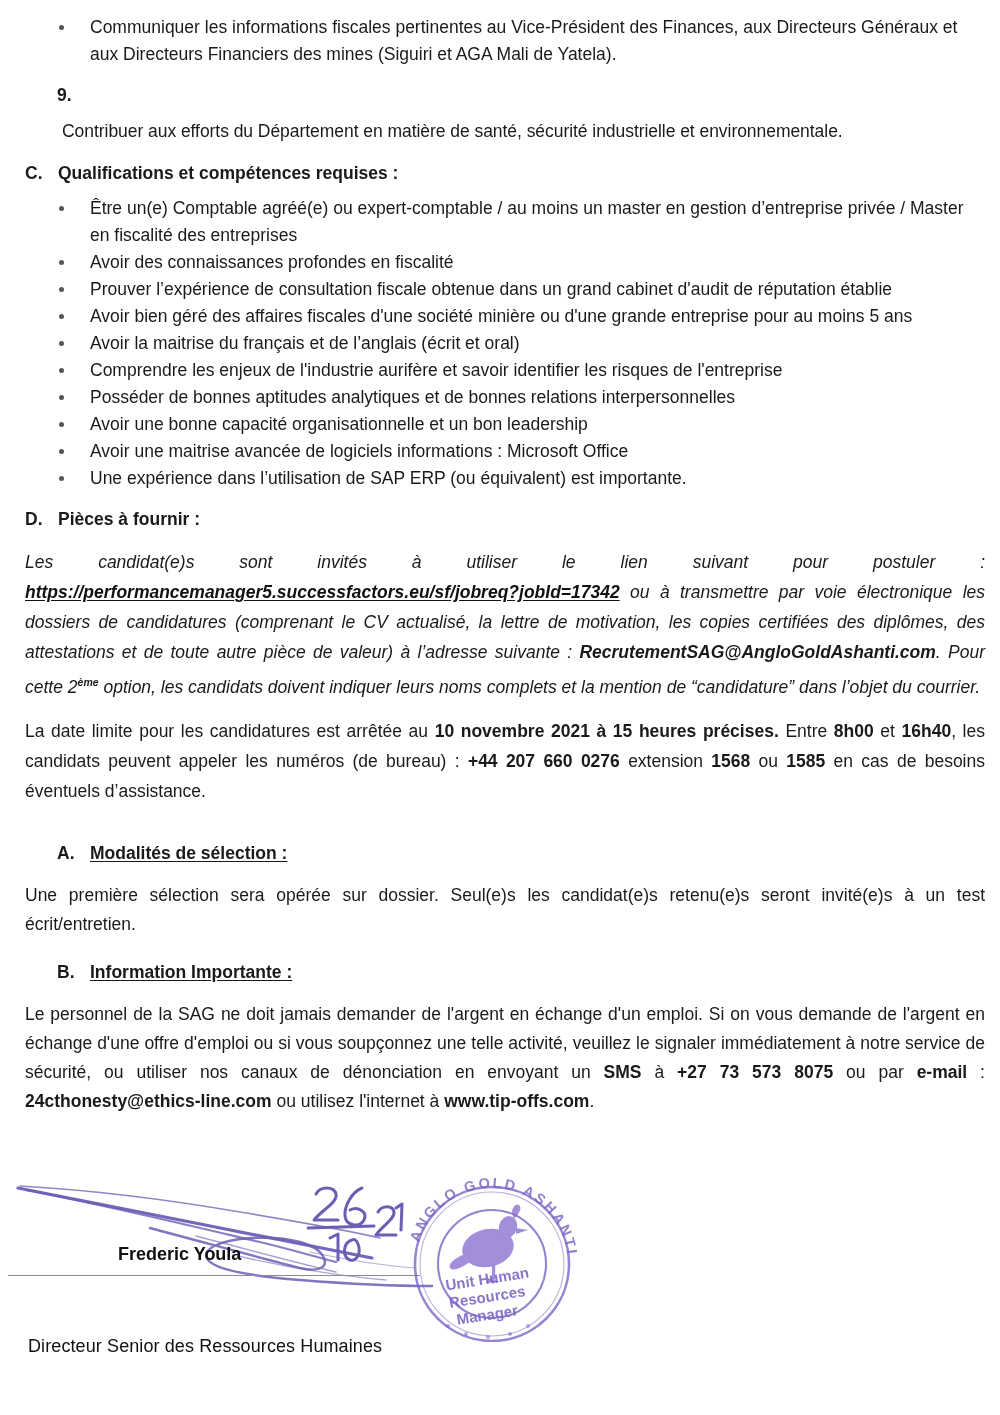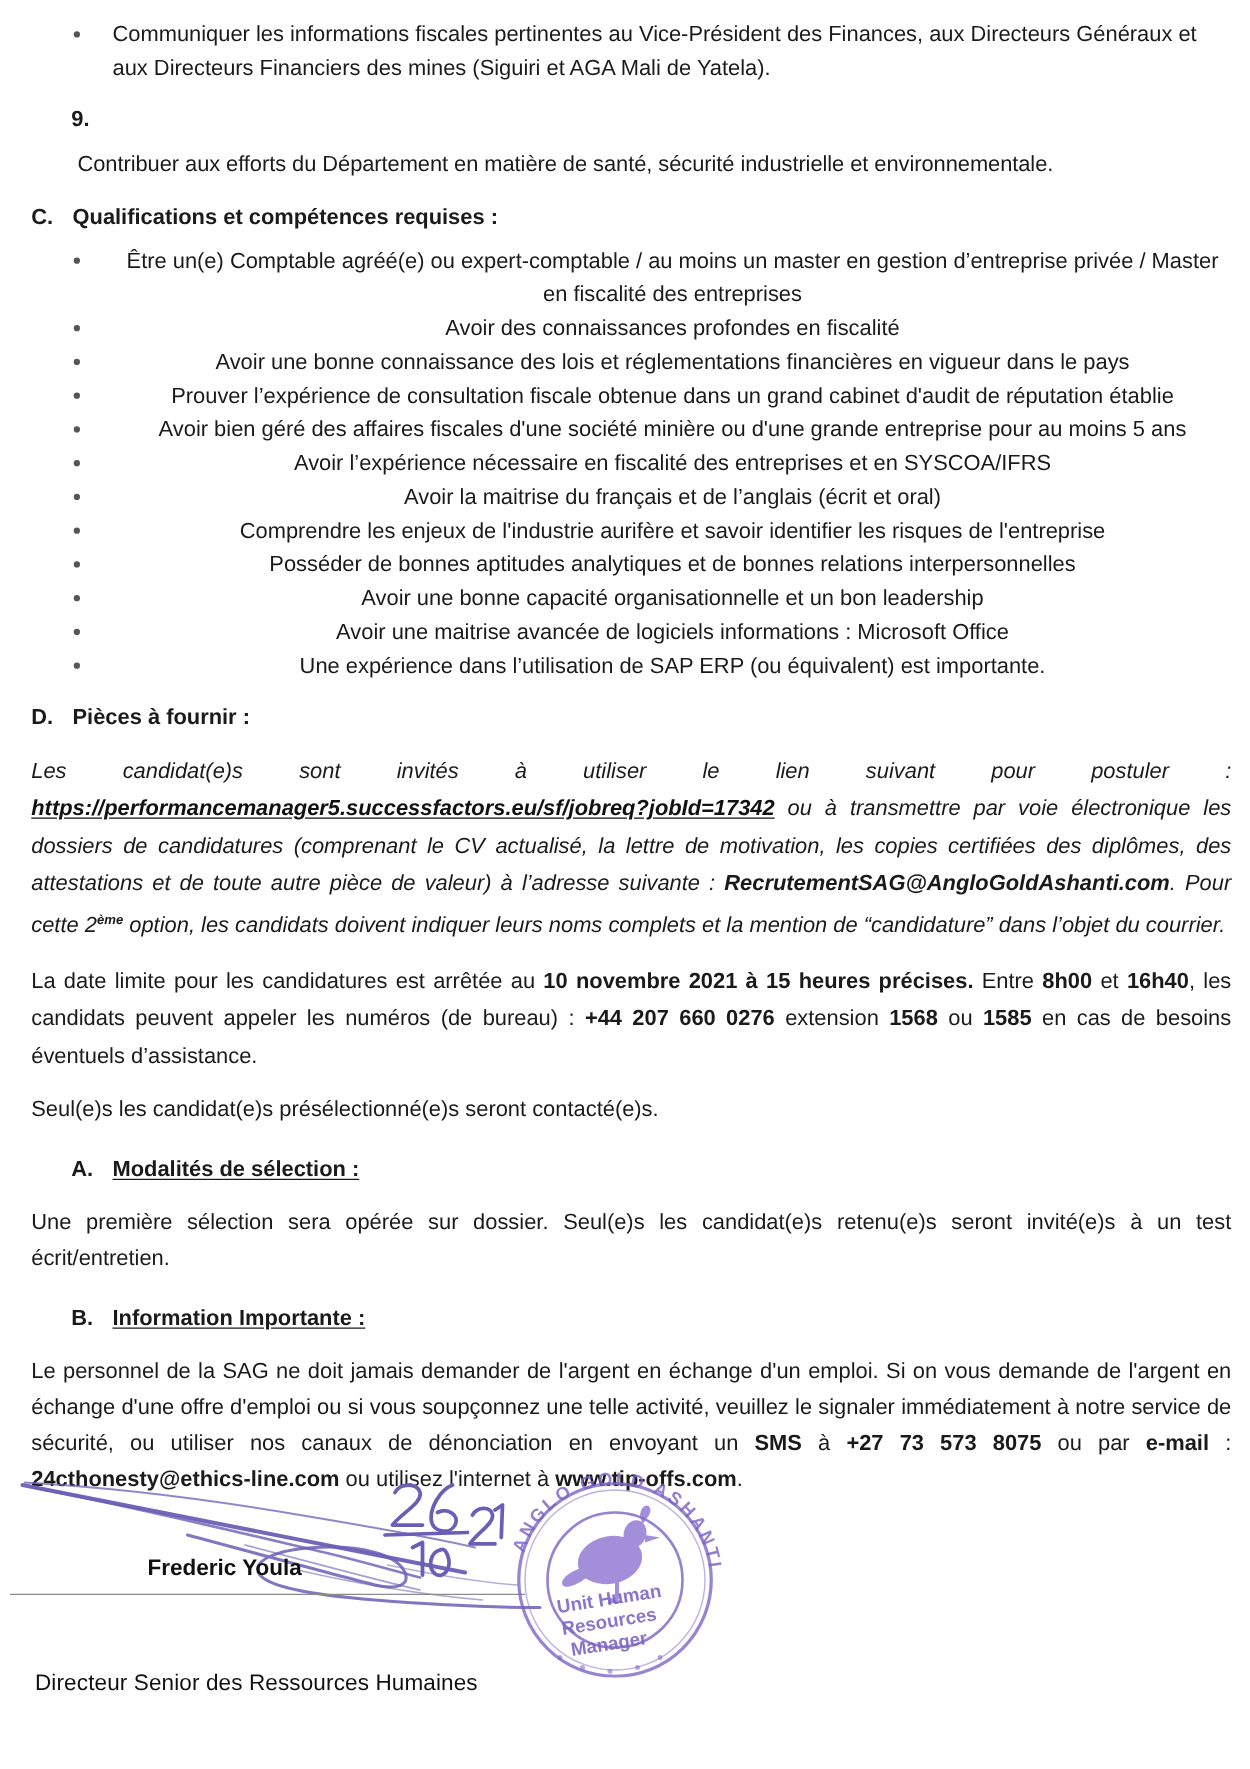--- a/index.html
+++ b/index.html
@@ -151,27 +151,25 @@
 
   <div class="gap-md"></div>
 
   <div class="letter-heading lvl1">
     <span class="marker">C.</span>
     <span>Qualifications et compétences requises :</span>
   </div>
 
   <div class="gap-sm"></div>
 
-  <ul class="bullets" id="qual-list" style="margin-right:14px;text-align:center;">
+  <ul class="bullets" id="qual-list" style="margin-right:14px;">
       <li><span>Être un(e) Comptable agréé(e) ou expert-comptable / au moins un master en gestion d’entreprise privée / Master en fiscalité des entreprises</span></li>
       <li><span>Avoir des connaissances profondes en fiscalité</span></li>
-      <li><span>Avoir une bonne connaissance des lois et réglementations financières en vigueur dans le pays</span></li>
       <li><span>Prouver l’expérience de consultation fiscale obtenue dans un grand cabinet d'audit de réputation établie</span></li>
       <li><span>Avoir bien géré des affaires fiscales d'une société minière ou d'une grande entreprise pour au moins 5 ans</span></li>
-      <li><span>Avoir l’expérience nécessaire en fiscalité des entreprises et en SYSCOA/IFRS</span></li>
       <li><span>Avoir la maitrise du français et de l’anglais (écrit et oral)</span></li>
       <li><span>Comprendre les enjeux de l'industrie aurifère et savoir identifier les risques de l'entreprise</span></li>
       <li><span>Posséder de bonnes aptitudes analytiques et de bonnes relations interpersonnelles</span></li>
       <li><span>Avoir une bonne capacité organisationnelle et un bon leadership</span></li>
       <li><span>Avoir une maitrise avancée de logiciels informations : Microsoft Office</span></li>
       <li><span>Une expérience dans l’utilisation de SAP ERP (ou équivalent) est importante.</span></li>
     </ul>
 
   <div class="gap-md"></div>
 
@@ -187,21 +185,20 @@
   </div>
 
   <div class="gap-md"></div>
 
   <div class="para justify" style="margin-left:25px;margin-right:15px;line-height:30px;">
     <span>La date limite pour les candidatures est arrêtée au </span><span class="b">10 novembre 2021 à 15 heures précises.</span><span> Entre </span><span class="b">8h00</span><span> et </span><span class="b">16h40</span><span>, les candidats peuvent appeler les numéros (de bureau) : </span><span class="b">+44 207 660 0276</span><span> extension </span><span class="b">1568</span><span> ou </span><span class="b">1585</span><span> en cas de besoins éventuels d’assistance.</span>
   </div>
 
   <div class="gap-md"></div>
 
-  <div class="para" style="margin-left:25px;line-height:29px;">Seul(e)s les candidat(e)s présélectionné(e)s seront contacté(e)s.</div>
 
   <div class="gap-lg"></div>
 
   <div class="letter-heading lvl2">
     <span class="marker">A.</span>
     <span class="underline">Modalités de sélection :</span>
   </div>
 
   <div class="gap-md"></div>
 

